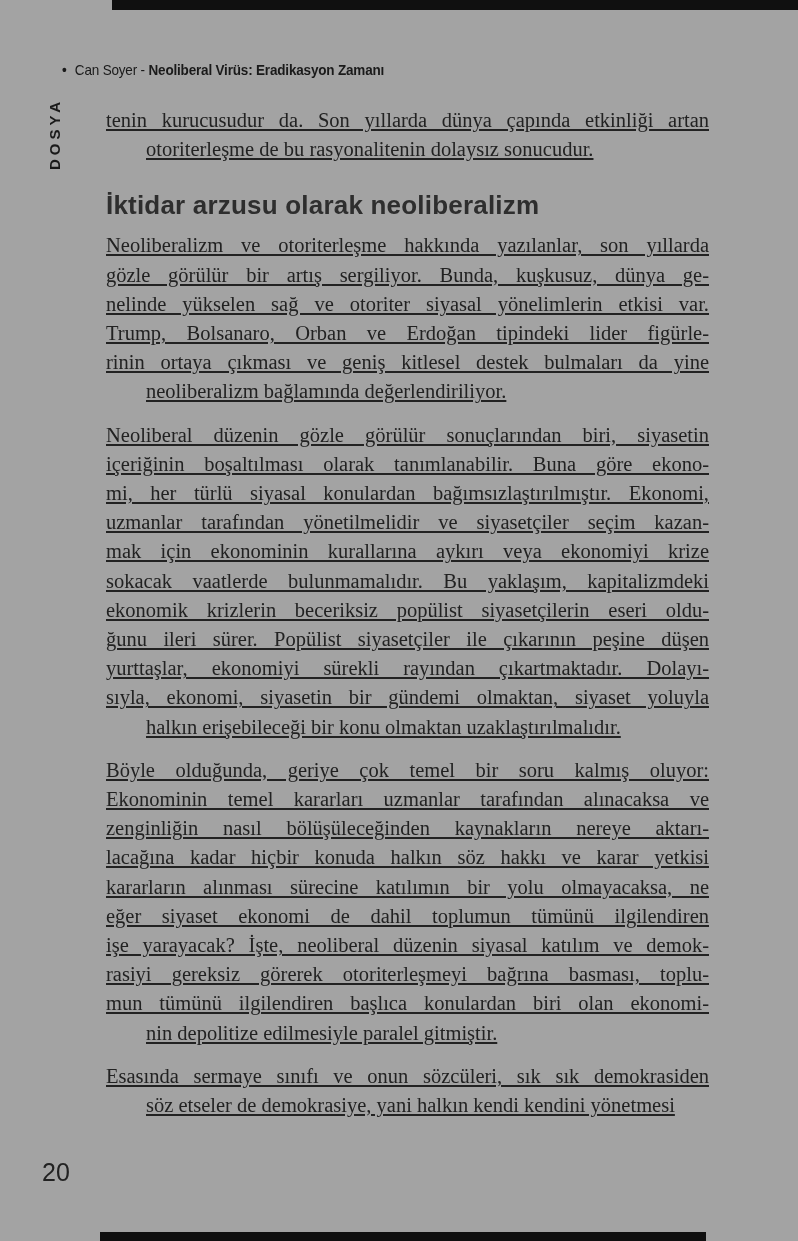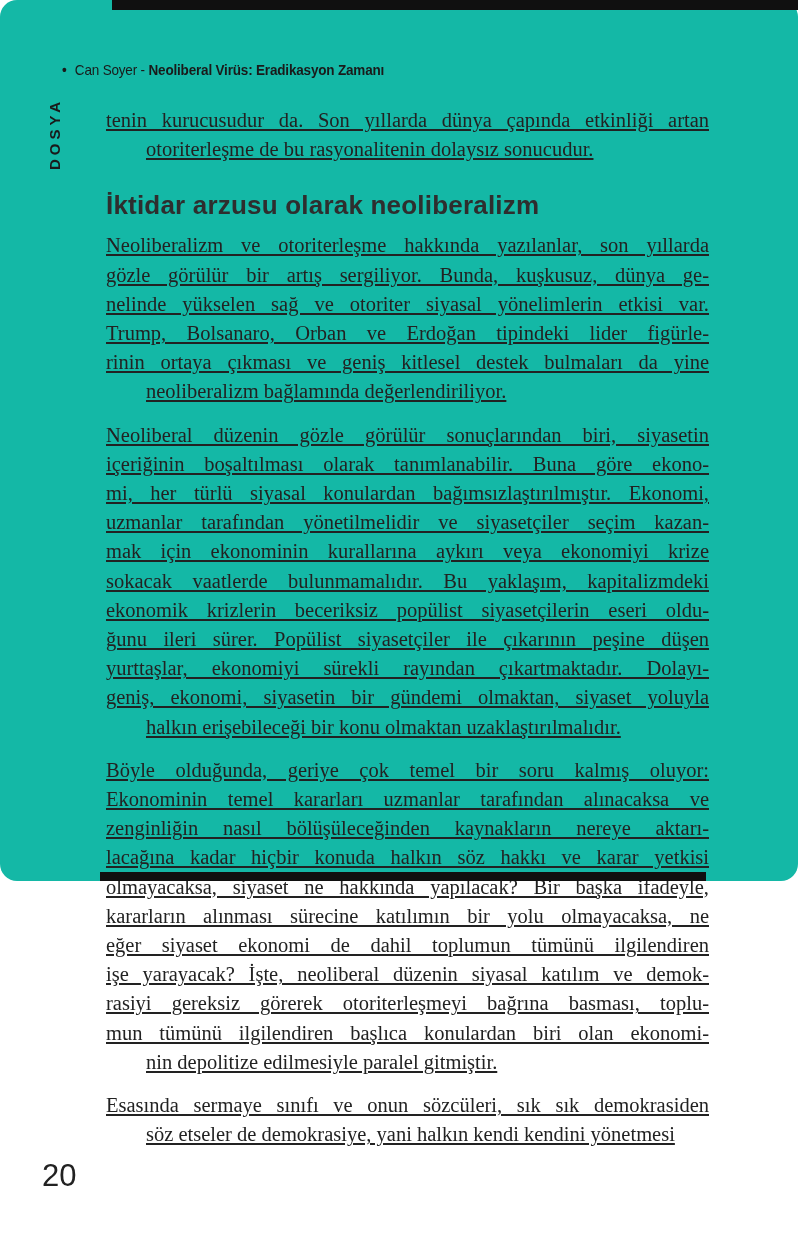--- a/index.html
+++ b/index.html
@@ -3,23 +3,22 @@
 <meta charset="utf-8">
 <style>
   html, body {
     margin: 0; padding: 0;
     width: 798px; height: 1241px;
     background: #ffffff;
     overflow: hidden;
   }
   .page {
     position: relative;
-    width: 798px; height: 881px;
-    background: #14b8a6;
-    border-radius: 17px;
+    width: 798px; height: 1241px;
+    background: #a3a3a3;
   }
   
   .bar-top {
     position: absolute; top: 0; left: 112px; width: 686px; height: 10px;
     background: #101010;
   }
   .bar-bottom {
     position: absolute; bottom: 0; left: 100px; width: 606px; height: 9px;
     background: #101010;
   }
@@ -60,21 +59,21 @@
   .para { margin: 0 0 14px 0; }
   .section-heading {
     font-family: "Liberation Sans", sans-serif;
     font-weight: 700; font-size: 26px; line-height: 34px;
     color: #2e2e2e; letter-spacing: 0.2px;
     margin: 24px 0 9px 0;
   }
   .page-number {
     position: absolute; left: 42px; top: 1158px;
     font-family: "Liberation Sans", sans-serif;
-    font-weight: 500; font-size: 31px; color: #222;
+    font-weight: 500; font-size: 25px; color: #222;
   }
 </style>
 </head>
 <body>
 
 <div class="page">
 
   <div class="bar-top"></div>
 
   <div class="running-header">
@@ -103,29 +102,28 @@
         <div class="para">
           <div class="line">Neoliberal düzenin gözle görülür sonuçlarından biri, siyasetin</div>
           <div class="line">içeriğinin boşaltılması olarak tanımlanabilir. Buna göre ekono-</div>
           <div class="line">mi, her türlü siyasal konulardan bağımsızlaştırılmıştır. Ekonomi,</div>
           <div class="line">uzmanlar tarafından yönetilmelidir ve siyasetçiler seçim kazan-</div>
           <div class="line">mak için ekonominin kurallarına aykırı veya ekonomiyi krize</div>
           <div class="line">sokacak vaatlerde bulunmamalıdır. Bu yaklaşım, kapitalizmdeki</div>
           <div class="line">ekonomik krizlerin beceriksiz popülist siyasetçilerin eseri oldu-</div>
           <div class="line">ğunu ileri sürer. Popülist siyasetçiler ile çıkarının peşine düşen</div>
           <div class="line">yurttaşlar, ekonomiyi sürekli rayından çıkartmaktadır. Dolayı-</div>
-          <div class="line">geniş, ekonomi, siyasetin bir gündemi olmaktan, siyaset yoluyla</div>
+          <div class="line">sıyla, ekonomi, siyasetin bir gündemi olmaktan, siyaset yoluyla</div>
           <div class="line last">halkın erişebileceği bir konu olmaktan uzaklaştırılmalıdır.</div>
         </div>
         <div class="para">
           <div class="line">Böyle olduğunda, geriye çok temel bir soru kalmış oluyor:</div>
           <div class="line">Ekonominin temel kararları uzmanlar tarafından alınacaksa ve</div>
           <div class="line">zenginliğin nasıl bölüşüleceğinden kaynakların nereye aktarı-</div>
           <div class="line">lacağına kadar hiçbir konuda halkın söz hakkı ve karar yetkisi</div>
-          <div class="line">olmayacaksa, siyaset ne hakkında yapılacak? Bir başka ifadeyle,</div>
           <div class="line">kararların alınması sürecine katılımın bir yolu olmayacaksa, ne</div>
           <div class="line">eğer siyaset ekonomi de dahil toplumun tümünü ilgilendiren</div>
           <div class="line">işe yarayacak? İşte, neoliberal düzenin siyasal katılım ve demok-</div>
           <div class="line">rasiyi gereksiz görerek otoriterleşmeyi bağrına basması, toplu-</div>
           <div class="line">mun tümünü ilgilendiren başlıca konulardan biri olan ekonomi-</div>
           <div class="line last">nin depolitize edilmesiyle paralel gitmiştir.</div>
         </div>
         <div class="para">
           <div class="line">Esasında sermaye sınıfı ve onun sözcüleri, sık sık demokrasiden</div>
           <div class="line last">söz etseler de demokrasiye, yani halkın kendi kendini yönetmesi</div>

